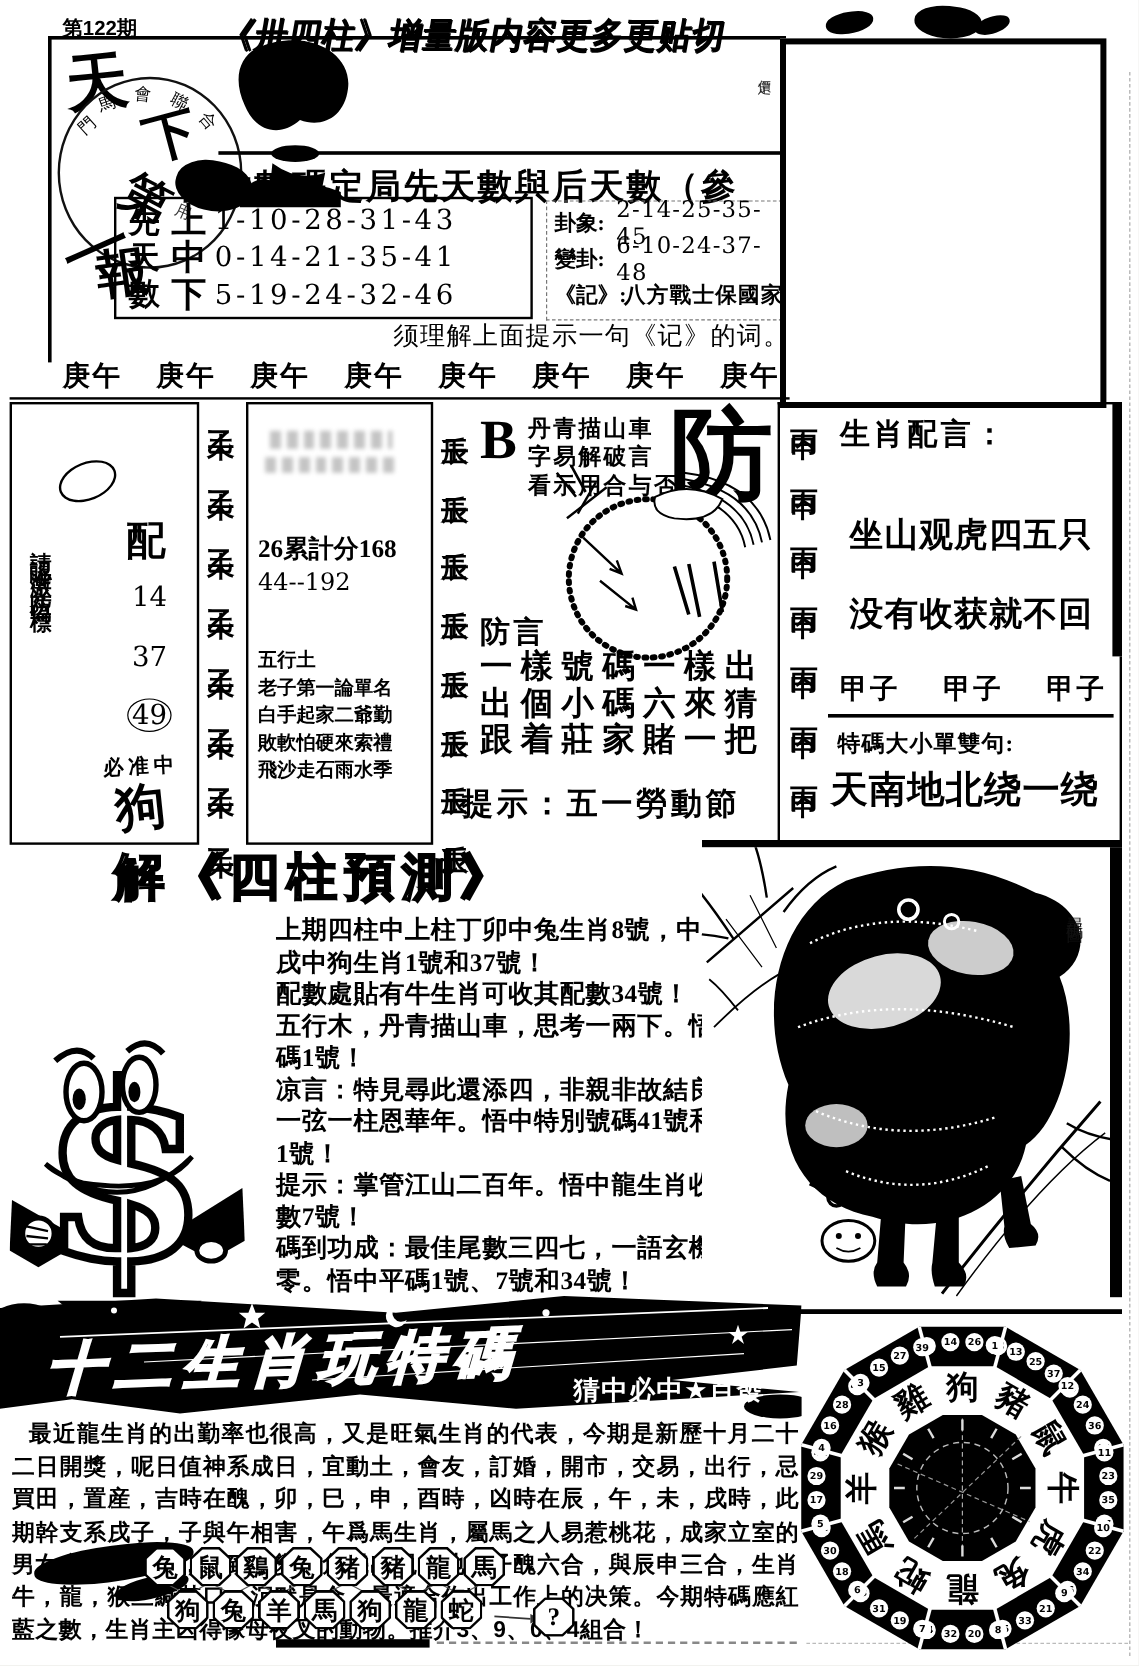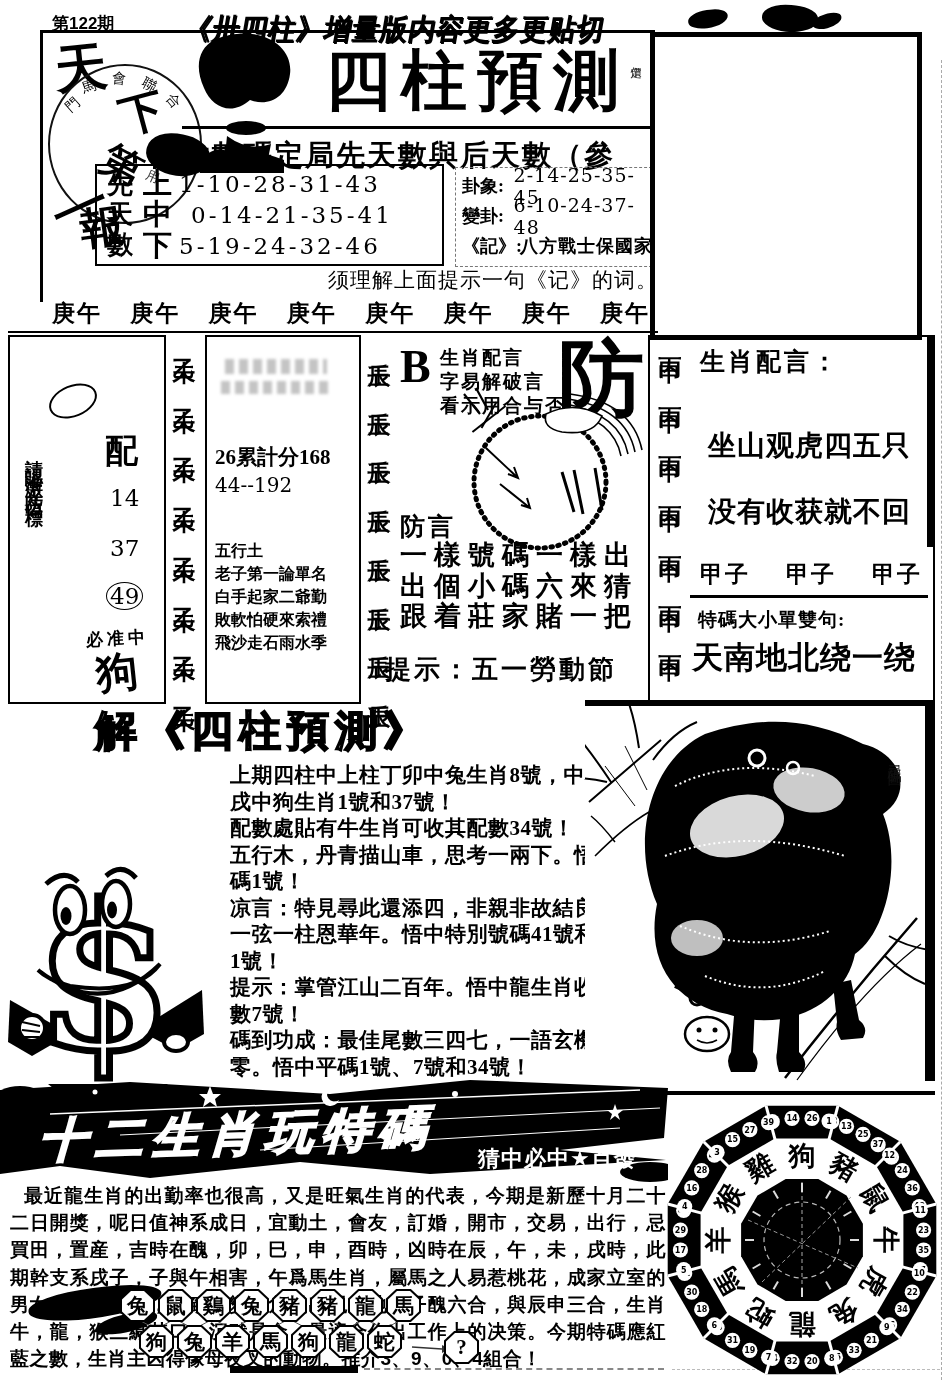--- a/index.html
+++ b/index.html
@@ -50,42 +50,41 @@
   <div class="abs b" style="left:58px;top:178px;font-size:46px;transform:rotate(-24deg) scaleX(1.25);">一</div>
   <div class="abs b" style="left:80px;top:198px;font-size:44px;transform:rotate(-8deg);">報</div>
 
   <svg class="abs" style="left:172px;top:28px;" width="140" height="145" viewBox="0 0 140 145">
     <path d="M42 12 C84 -6 122 16 118 46 C115 70 96 79 78 72 C60 88 40 80 32 60 C22 38 27 20 42 12 Z" fill="#000"></path>
     <ellipse cx="74" cy="100" rx="20" ry="7" fill="#000"></ellipse>
     <path d="M55 108 q22 16 44 8 l-4 20 q-24 8 -42 -8 z" fill="#000"></path>
     <path d="M28 132 q46 -16 84 0 l0 13 l-84 0 z" fill="#000"></path>
   </svg>
 
-  <div class="abs b" style="left:325px;top:36px;font-size:66px;letter-spacing:10px;">四柱預測</div>
   <div class="abs v" style="left:628px;top:58px;font-size:11px;color:#222;">定價</div>
   <div class="abs line" style="left:182px;top:126px;width:468px;height:3px;"></div>
 
   <div class="abs b" style="left:150px;top:136px;font-size:29px;letter-spacing:2px;">四柱數碼定局先天數與后天數（參</div>
   <div class="abs blob" style="left:146px;top:134px;width:64px;height:42px;transform:rotate(14deg);"></div>
   <div class="abs blob" style="left:204px;top:150px;width:26px;height:22px;transform:rotate(-20deg);"></div>
 
   <div class="abs" style="left:95px;top:164px;width:345px;height:98px;border:2px solid #000;display:flex;align-items:center;">
     <div style="width:46px;display:flex;flex-direction:column;align-items:center;font-weight:bold;font-size:26px;line-height:30px;">
       <span>先</span>
       <span>天</span>
       <span>數</span>
     </div>
     <div style="flex:1;">
       <div style="display:flex;align-items:center;height:31px;">
         <span class="b" style="width:36px;font-size:29px;">上</span>
         <span style="font-size:23px;letter-spacing:3px;font-family:'DejaVu Serif',serif;">1-10-28-31-43</span>
       </div>
       <div style="display:flex;align-items:center;height:31px;">
         <span class="b" style="width:36px;font-size:29px;">中</span>
-        <span style="font-size:23px;letter-spacing:3px;font-family:'DejaVu Serif',serif;margin-left:12px;">0-14-21-35-41</span>
+        <span style="font-size:23px;letter-spacing:3px;font-family:'DejaVu Serif',serif;">0-14-21-35-41</span>
       </div>
       <div style="display:flex;align-items:center;height:31px;">
         <span class="b" style="width:36px;font-size:29px;">下</span>
         <span style="font-size:23px;letter-spacing:3px;font-family:'DejaVu Serif',serif;">5-19-24-32-46</span>
       </div>
     </div>
   </div>
 
   <div class="abs" style="left:455px;top:167px;width:198px;height:92px;border:1.5px dashed #777;padding:3px 6px;">
     <div style="display:flex;height:30px;align-items:center;">
@@ -163,21 +162,21 @@
       <span class="gz v">壬辰</span>
       <span class="gz v">壬辰</span>
       <span class="gz v">壬辰</span>
       <span class="gz v">壬辰</span>
       <span class="gz v">壬辰</span>
       <span class="gz v">壬辰</span>
     </div>
 
   <div class="abs b" style="left:400px;top:340px;font-size:46px;font-family:'Liberation Serif',serif;">B</div>
   <div class="abs b" style="left:440px;top:346px;font-size:19px;line-height:24px;letter-spacing:2px;">
-    <div>生肖配言</div>
+    <div>丹青描山車</div>
     <div>字易解破言</div>
     <div>看示用合与否</div>
   </div>
   <div class="abs line" style="left:468px;top:418px;width:42px;height:2px;transform:rotate(-38deg);"></div>
   <div class="abs line" style="left:474px;top:414px;width:30px;height:2px;transform:rotate(-60deg);"></div>
 
   <div class="abs" style="left:558px;top:334px;width:88px;height:94px;overflow:hidden;">
     <span class="b" style="font-size:86px;line-height:92px;">防</span>
   </div>
 

